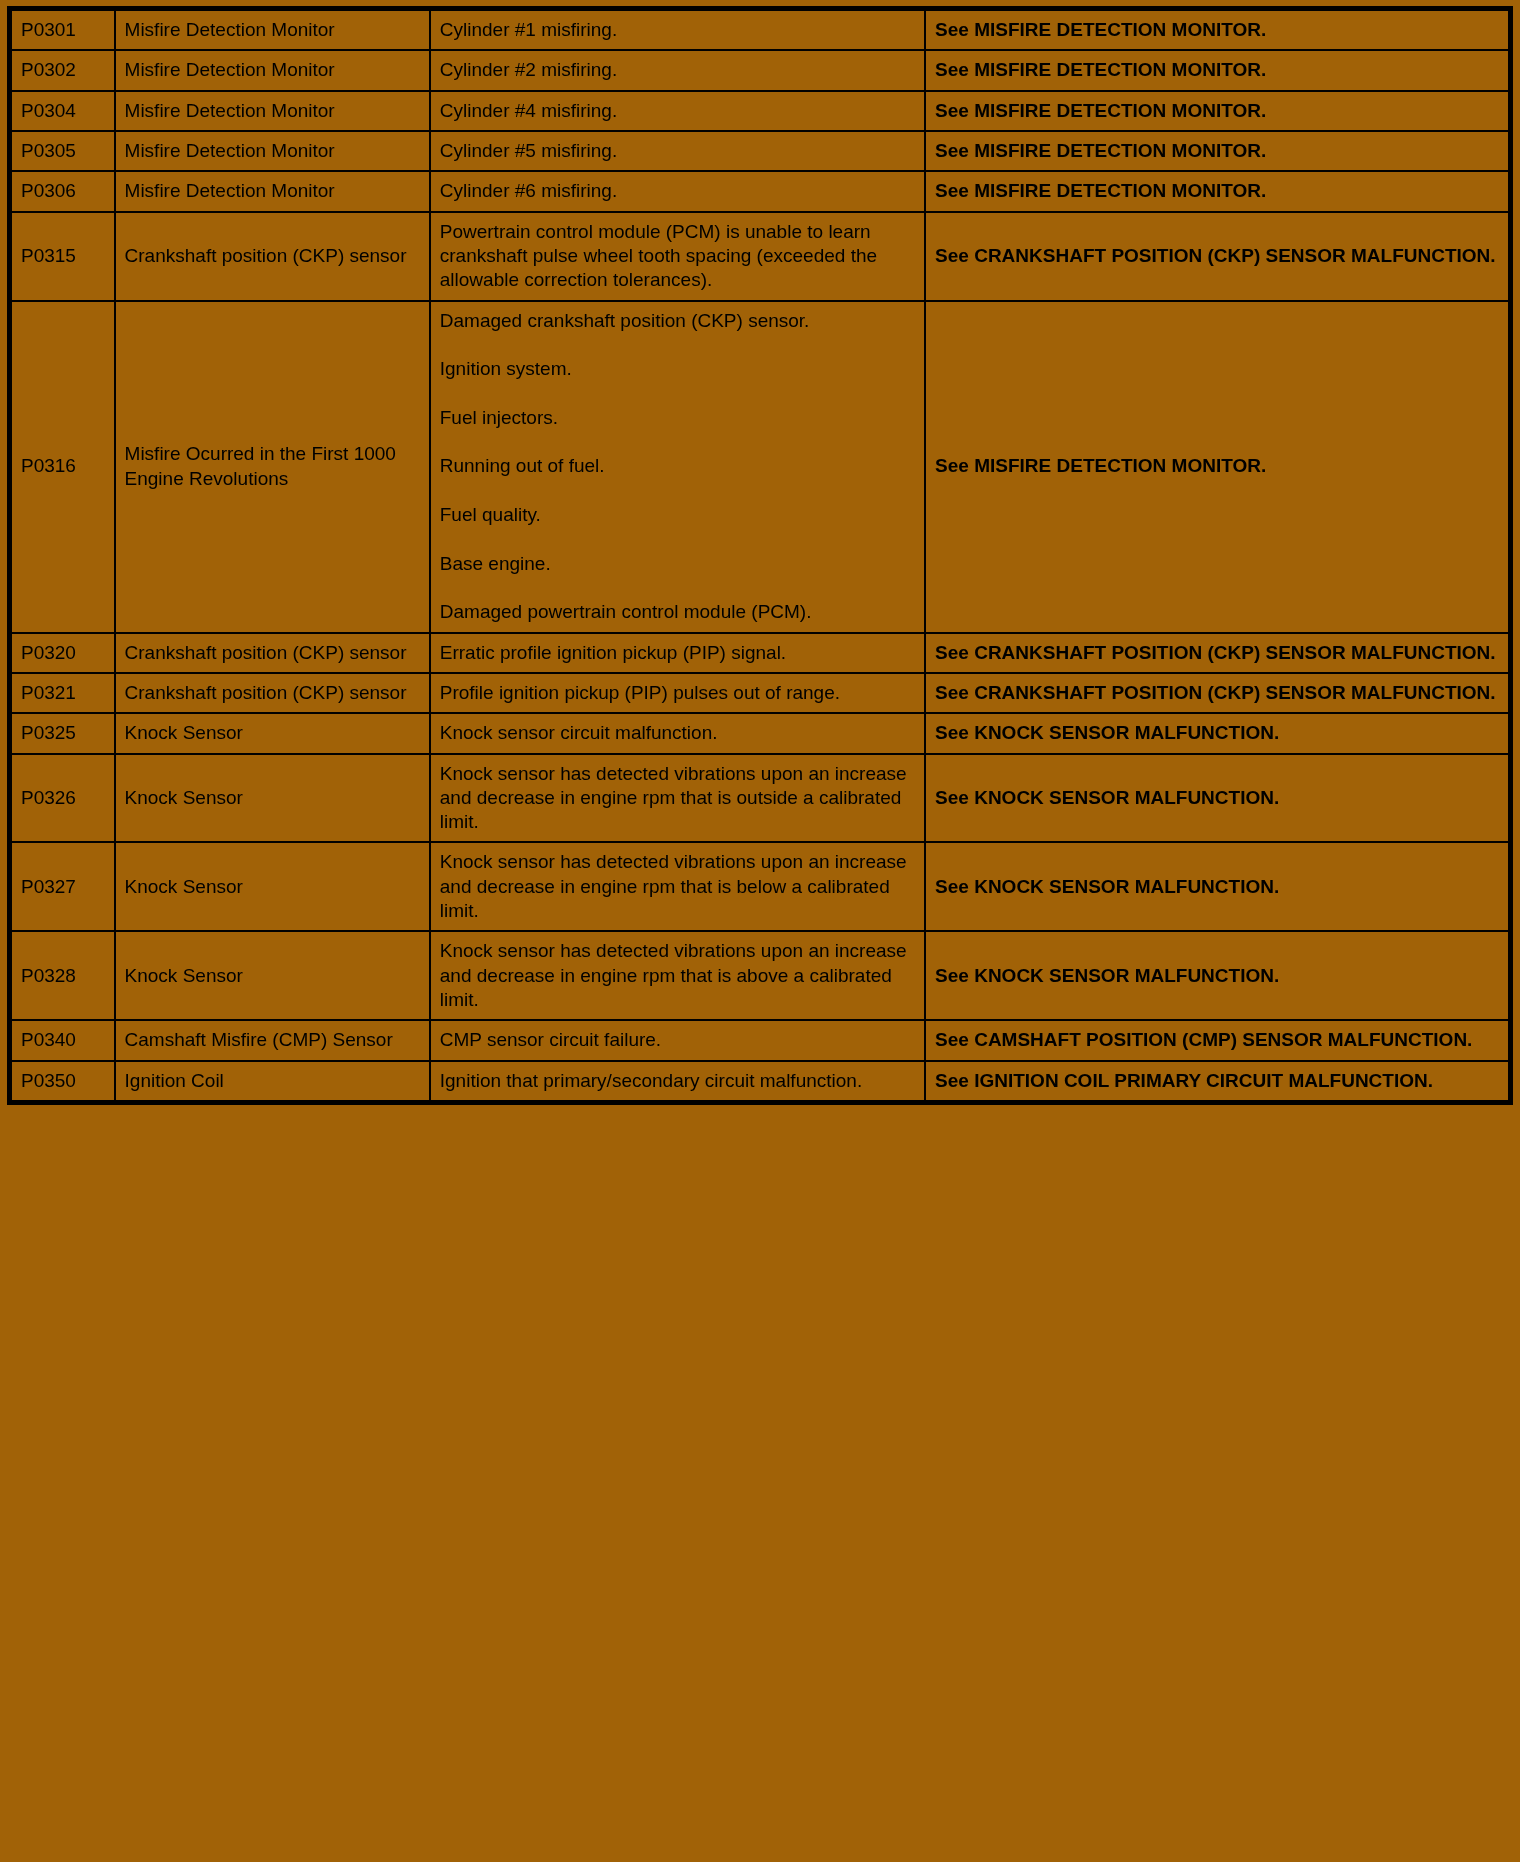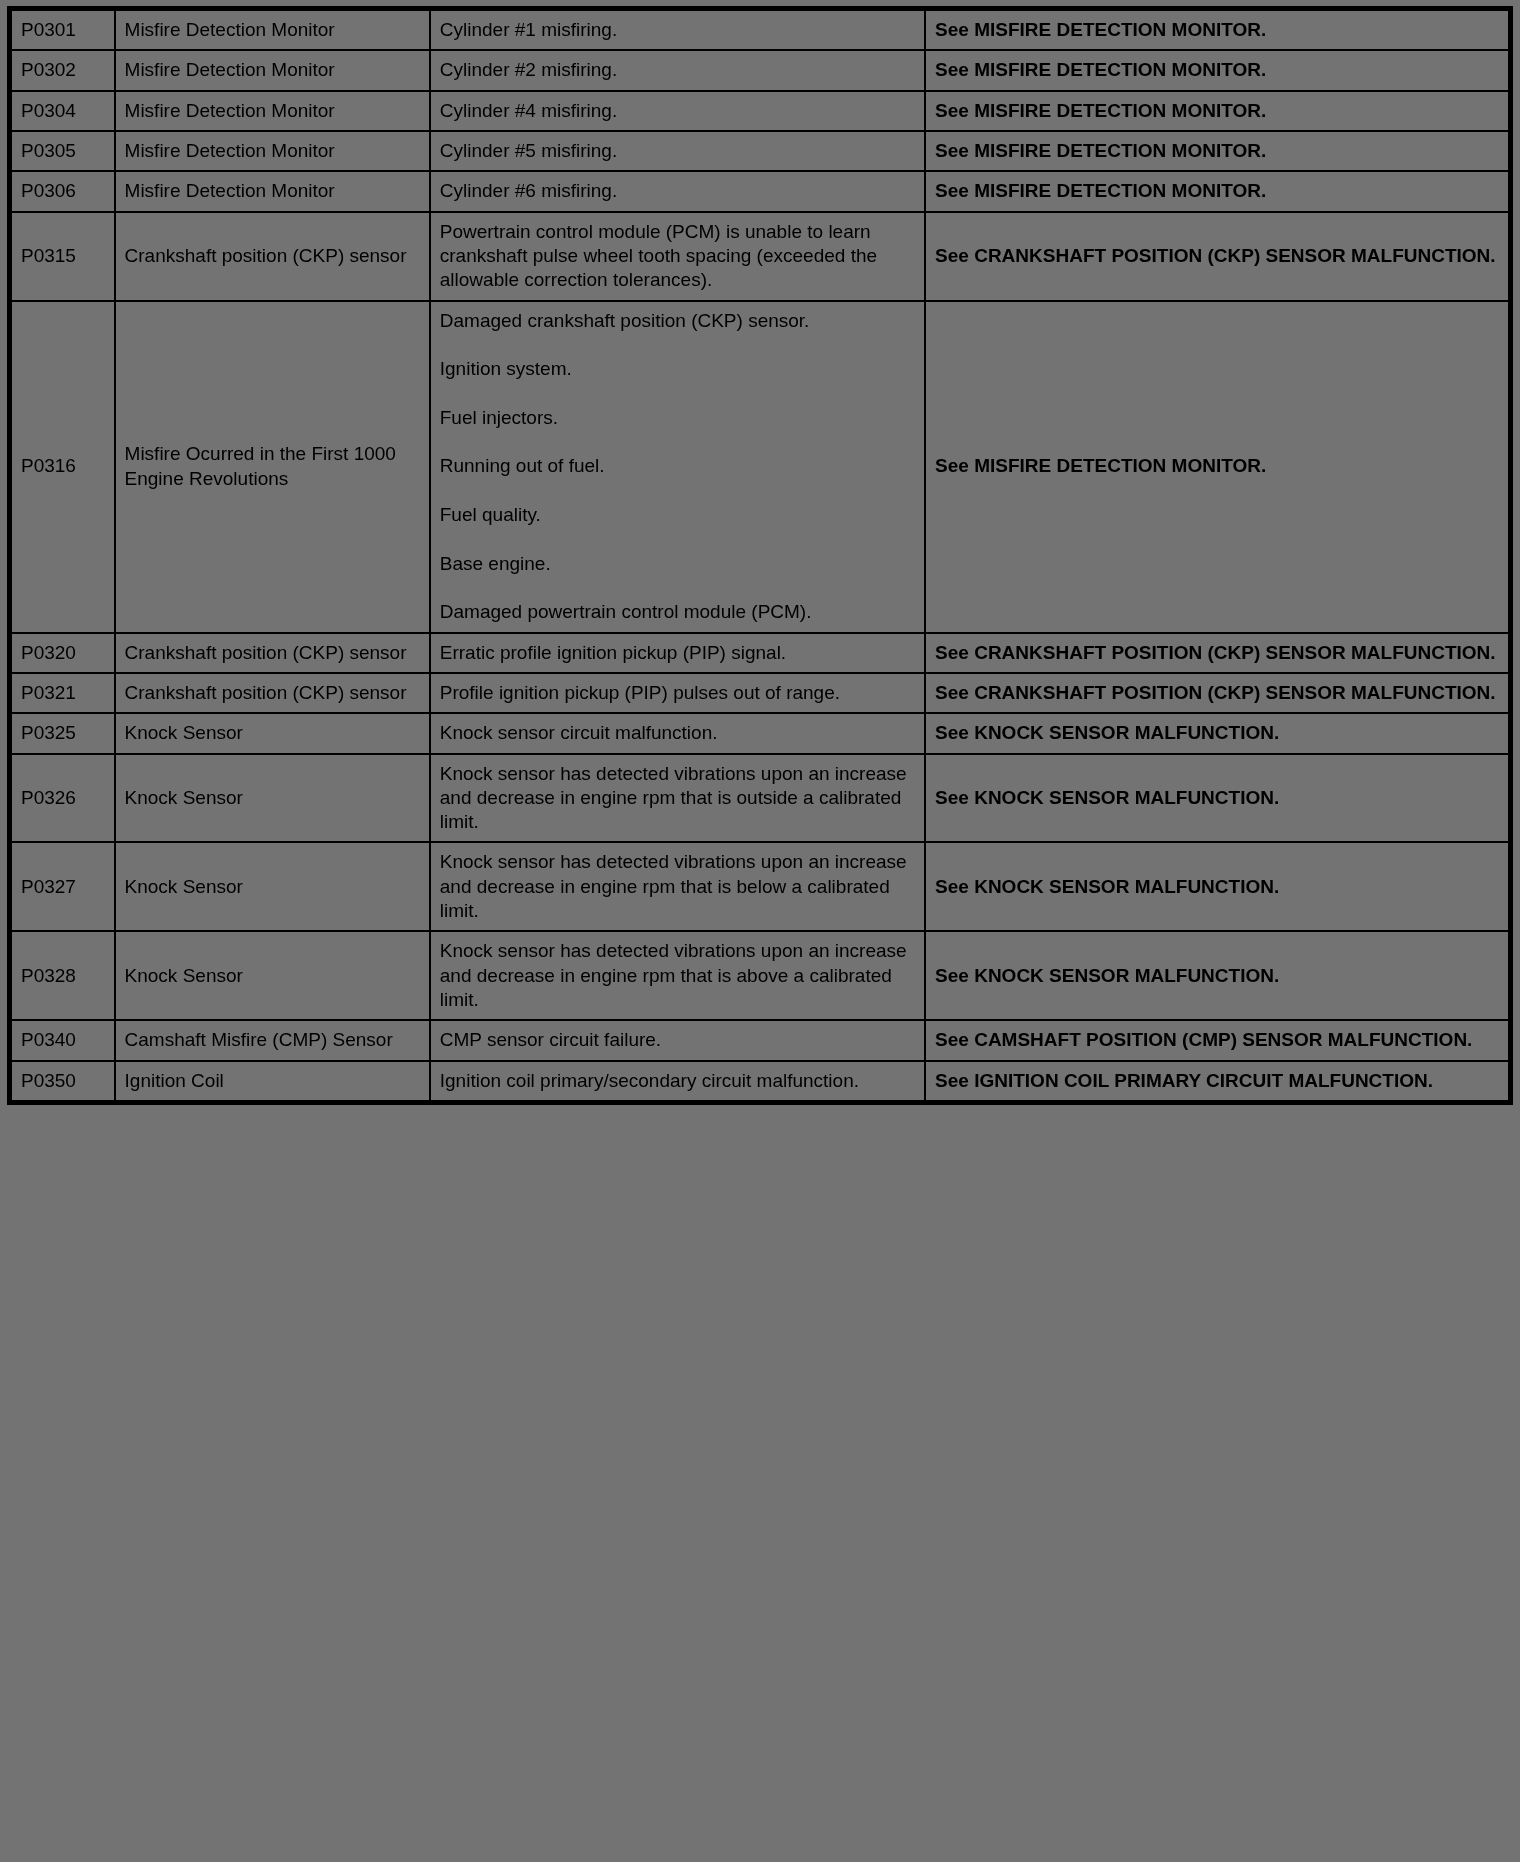--- a/index.html
+++ b/index.html
@@ -4,21 +4,21 @@
 <style>
   html, body {
     margin: 0;
     padding: 0;
     background: #ffffff;
     font-family: "Liberation Sans", "DejaVu Sans", sans-serif;
   }
   .page {
     width: 1520px;
     min-height: 1862px;
-    background: #737373;
+    background: #a16207;
     box-sizing: border-box;
     padding: 6px 7px;
   }
   table.dtc-table {
     width: 100%;
     border-collapse: collapse;
     border: 5px solid #000000;
     table-layout: fixed;
   }
   table.dtc-table td {
@@ -149,18 +149,18 @@
         </tr>
         <tr>
           <td class="cell cell-code">P0340</td>
           <td class="cell cell-component">Camshaft Misfire (CMP) Sensor</td>
           <td class="cell cell-description">CMP sensor circuit failure.</td>
           <td class="cell cell-reference">See CAMSHAFT POSITION (CMP) SENSOR MALFUNCTION.</td>
         </tr>
         <tr>
           <td class="cell cell-code">P0350</td>
           <td class="cell cell-component">Ignition Coil</td>
-          <td class="cell cell-description">Ignition coil primary/secondary circuit malfunction.</td>
+          <td class="cell cell-description">Ignition that primary/secondary circuit malfunction.</td>
           <td class="cell cell-reference">See IGNITION COIL PRIMARY CIRCUIT MALFUNCTION.</td>
         </tr>
       </tbody>
   </table>
 </div>
 
 </body></html>

